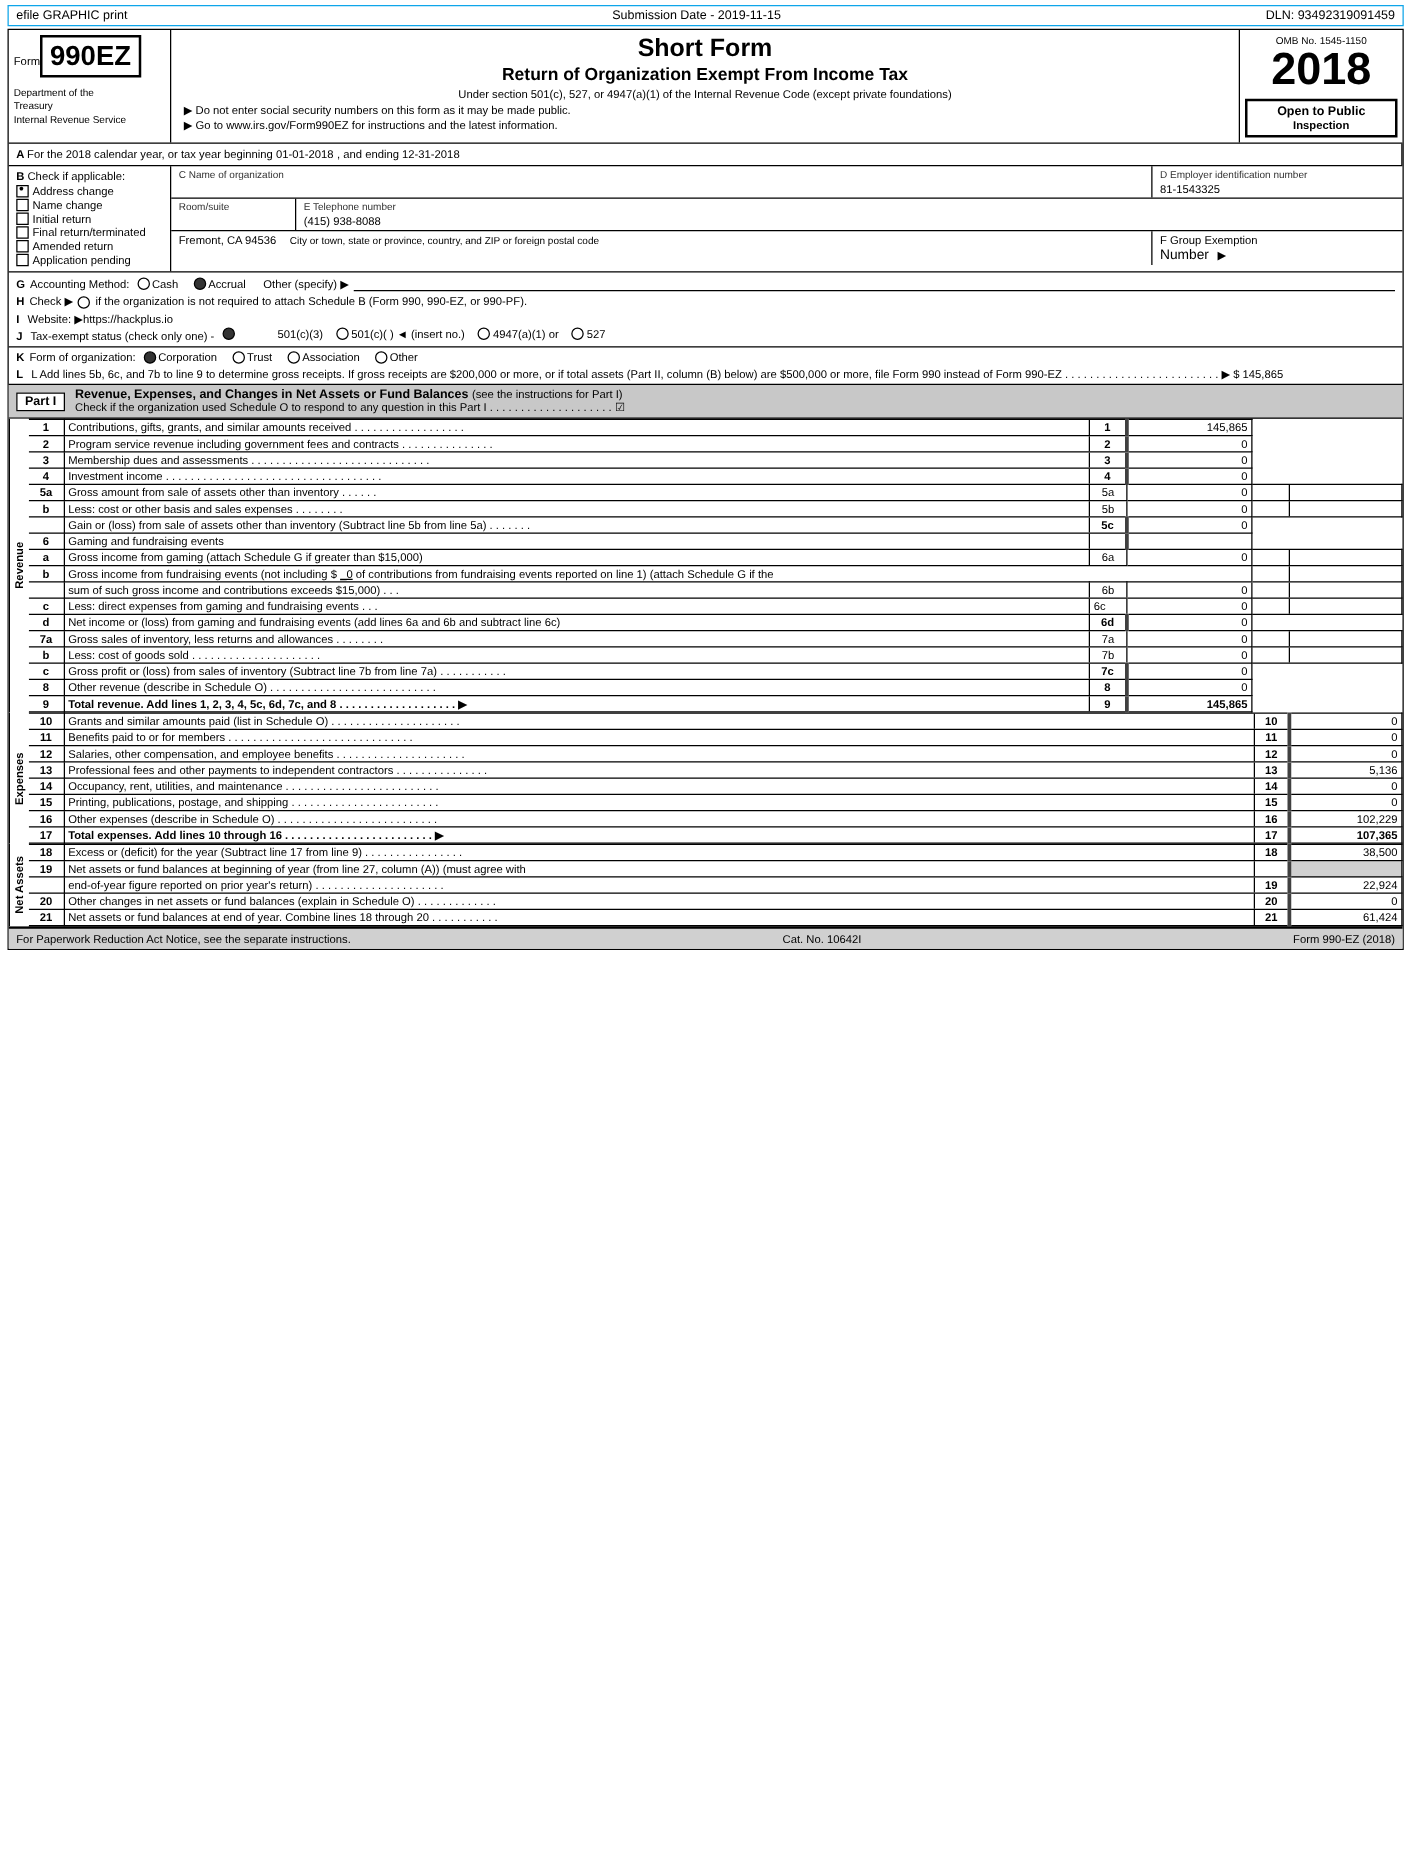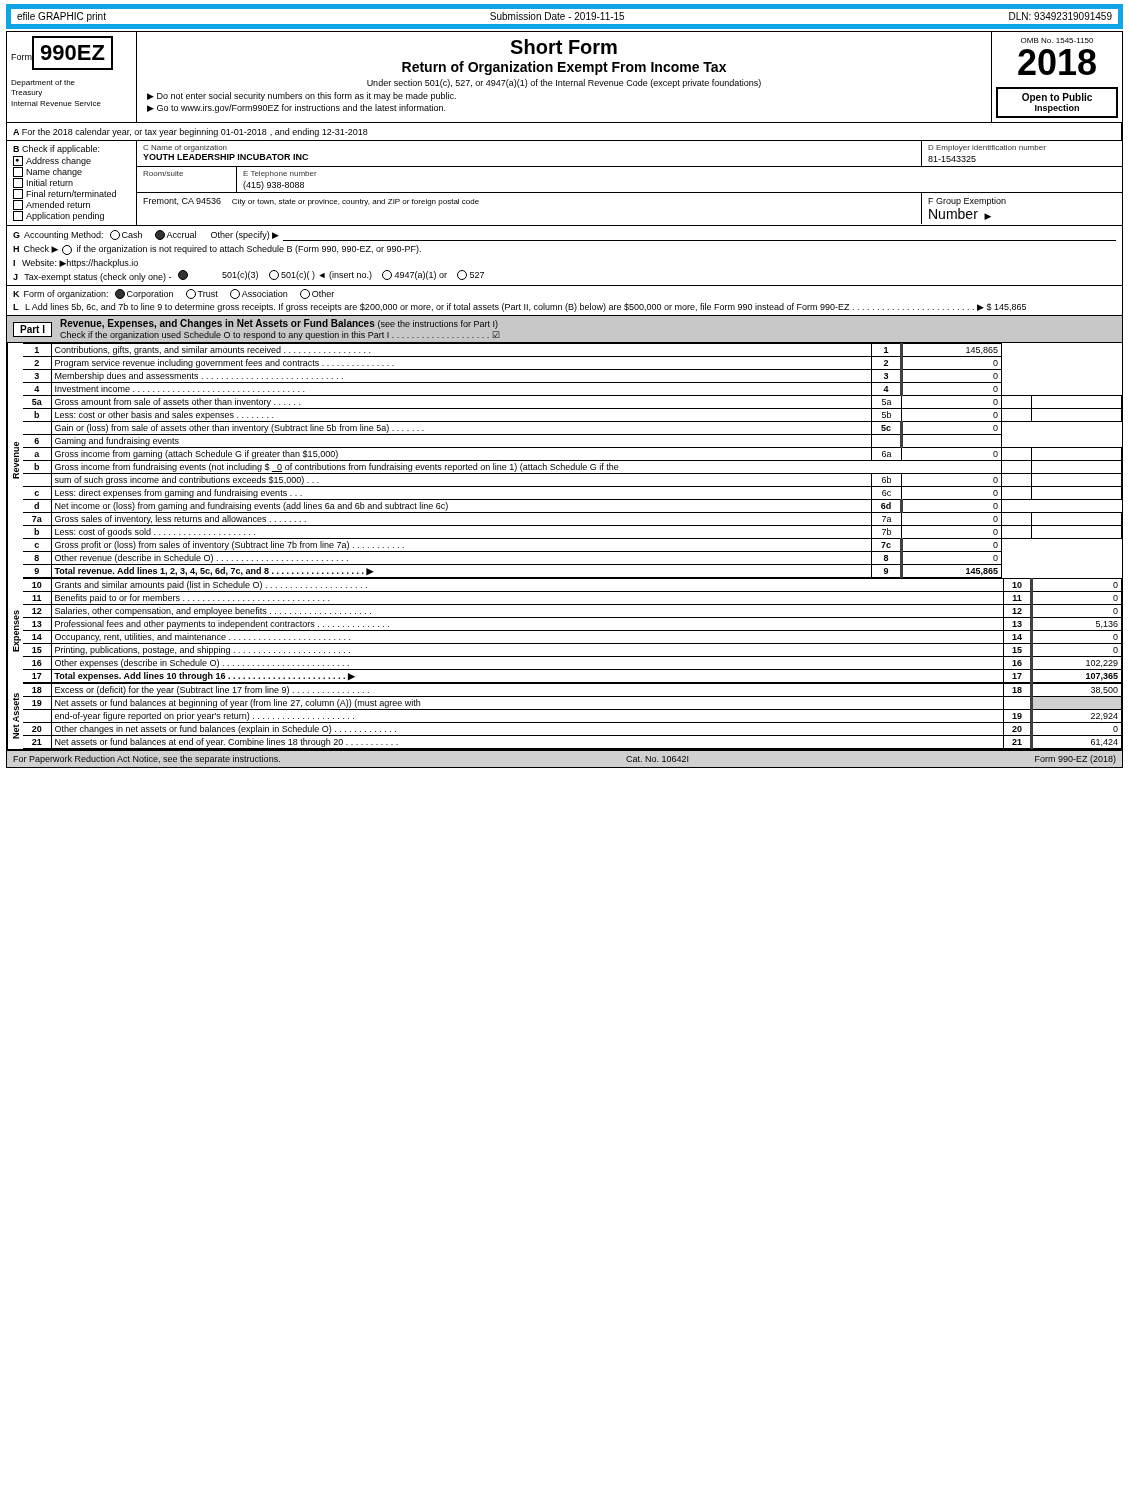--- a/index.html
+++ b/index.html
@@ -1,21 +1,21 @@
 <!DOCTYPE html>
 <html><head>
   <meta charset="utf-8">
   <style>
     * { box-sizing: border-box; margin: 0; padding: 0; }
     body { font-family: Arial, sans-serif; font-size: 10px; background: white; color: black; width: 1129px; }
     
     .page { width: 1129px; padding: 4px 6px; }
     
     
-    .top-bar { display: flex; justify-content: space-between; align-items: center; border: 5px solid #0ea5e9; padding: 2px 6px; background: white; margin-bottom: 2px; }
+    .top-bar { display: flex; justify-content: space-between; align-items: center; border: 1px solid #0ea5e9; padding: 2px 6px; background: white; margin-bottom: 2px; }
     
     
     .form-wrapper { border: 1px solid black; }
     
     
     .form-header { display: flex; border-bottom: 1px solid black; }
     .form-header-left { width: 130px; border-right: 1px solid black; padding: 4px; }
     .form-990ez-box { border: 2px solid black; display: inline-block; padding: 2px 6px; margin-bottom: 4px; }
     .dept-info { font-size: 8px; line-height: 1.3; margin-top: 4px; }
     
@@ -132,21 +132,20 @@
           <div class="checkbox"></div>
           <span>Application pending</span>
         </div>
       </div>
 
       <div style="flex:1; display:flex; flex-direction:column;">
 
         <div style="display:flex; border-bottom:1px solid black;">
           <div style="flex:1; padding:2px 6px; border-right:1px solid black;">
             <div class="field-label">C Name of organization</div>
-            <div class="field-value">YOUTH LEADERSHIP INCUBATOR INC</div>
           </div>
           <div style="width:200px; padding:2px 6px;">
             <div class="field-label">D Employer identification number</div>
             <div style="font-size:9px; margin-top:2px;">81-1543325</div>
           </div>
         </div>
 
         <div style="display:flex; border-bottom:1px solid black;">
           <div style="width:100px; padding:2px 6px; border-right:1px solid black;">
             <div class="field-label">Room/suite</div>
@@ -158,21 +157,21 @@
           </div>
         </div>
 
         <div style="display:flex;">
           <div style="flex:1; padding:2px 6px; border-right:1px solid black;">
             <span style="font-size:9px;">Fremont, CA  94536</span>
             <span style="font-size:8px; margin-left:8px;">City or town, state or province, country, and ZIP or foreign postal code</span>
           </div>
           <div style="width:200px; padding:2px 6px;">
             <span style="font-size:9px;">F Group Exemption</span><br>
-            <span style="font-size:14px;">Number</span>
+            <span style="font-size:11px;">Number</span>
             <span style="font-size:9px; margin-left:4px;">▶</span>
           </div>
         </div>
       </div>
     </div>
 
     <div style="border-bottom:1px solid black; padding:3px 6px;">
 
       <div style="display:flex; align-items:center; font-size:9px; margin-bottom:3px;">
         <span style="font-weight:bold; margin-right:4px;">G</span>
@@ -346,21 +345,21 @@
             <td style="border-left:none; border-right:none; font-size:9px; padding:1px 3px;margin-left:24px;">sum of such gross income and contributions exceeds $15,000) . . .</td>
             <td style="width:30px; text-align:center; font-size:9px; padding:1px 3px; border-right:none;">6b</td>
             <td style="width:100px; text-align:right; font-size:9px; padding:1px 3px; border-left:1px solid black; border-right:1px solid black;">0</td>
             <td style="width:30px; border-right:none;"></td>
             <td style="width:90px; border-left:1px solid black;"></td>
           </tr>
 
           <tr>
             <td class="line-col" style="border-left:none;">c</td>
             <td style="border-left:none; border-right:none; font-size:9px; padding:1px 3px;">Less: direct expenses from gaming and fundraising events . . .</td>
-            <td style="width:30px; text-align:center; font-size:9px; padding:1px 3px; border-right:none;">6c</td>
+            <td style="width:30px; font-size:9px; padding:1px 3px; border-right:none;">6c</td>
             <td style="width:100px; text-align:right; font-size:9px; padding:1px 3px; border-left:1px solid black; border-right:1px solid black;">0</td>
             <td style="width:30px; border-right:none;"></td>
             <td style="width:90px; border-left:1px solid black;"></td>
           </tr>
 
           <tr>
             <td class="line-col" style="border-left:none;">d</td>
             <td class="desc-col">Net income or (loss) from gaming and fundraising events (add lines 6a and 6b and subtract line 6c)</td>
             <td class="line-col">6d</td>
             <td class="amt-col">0</td>

